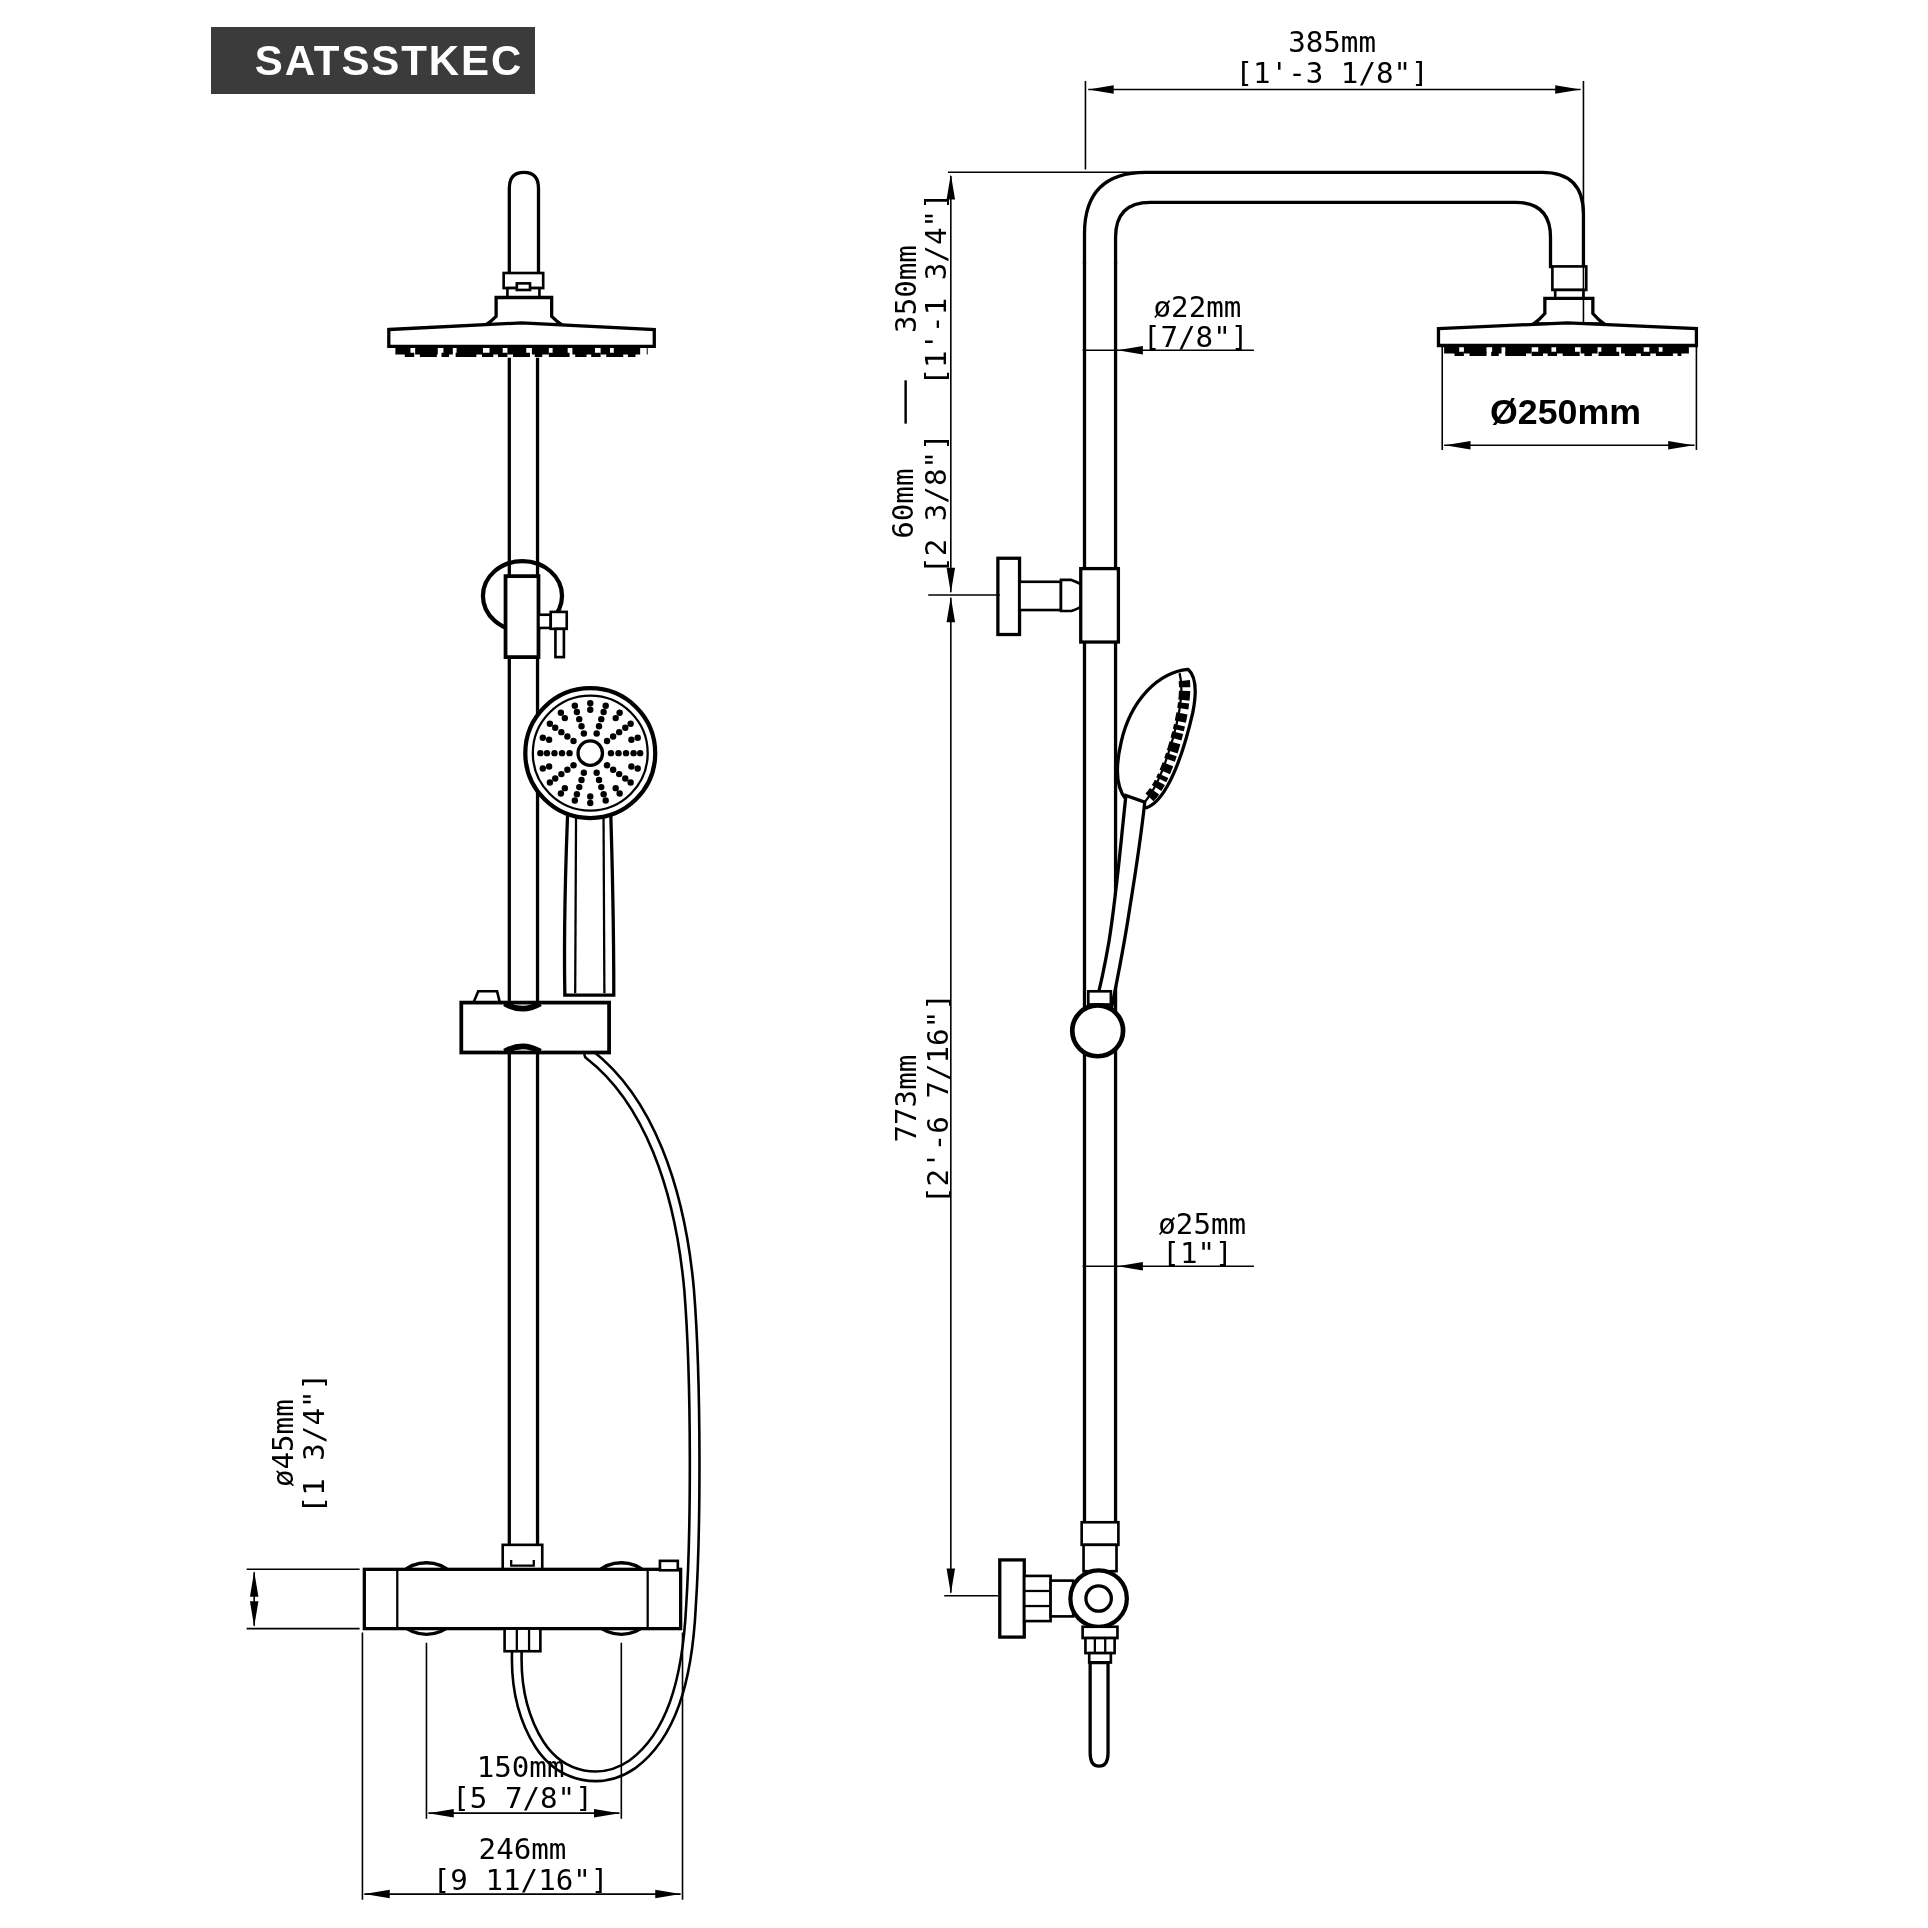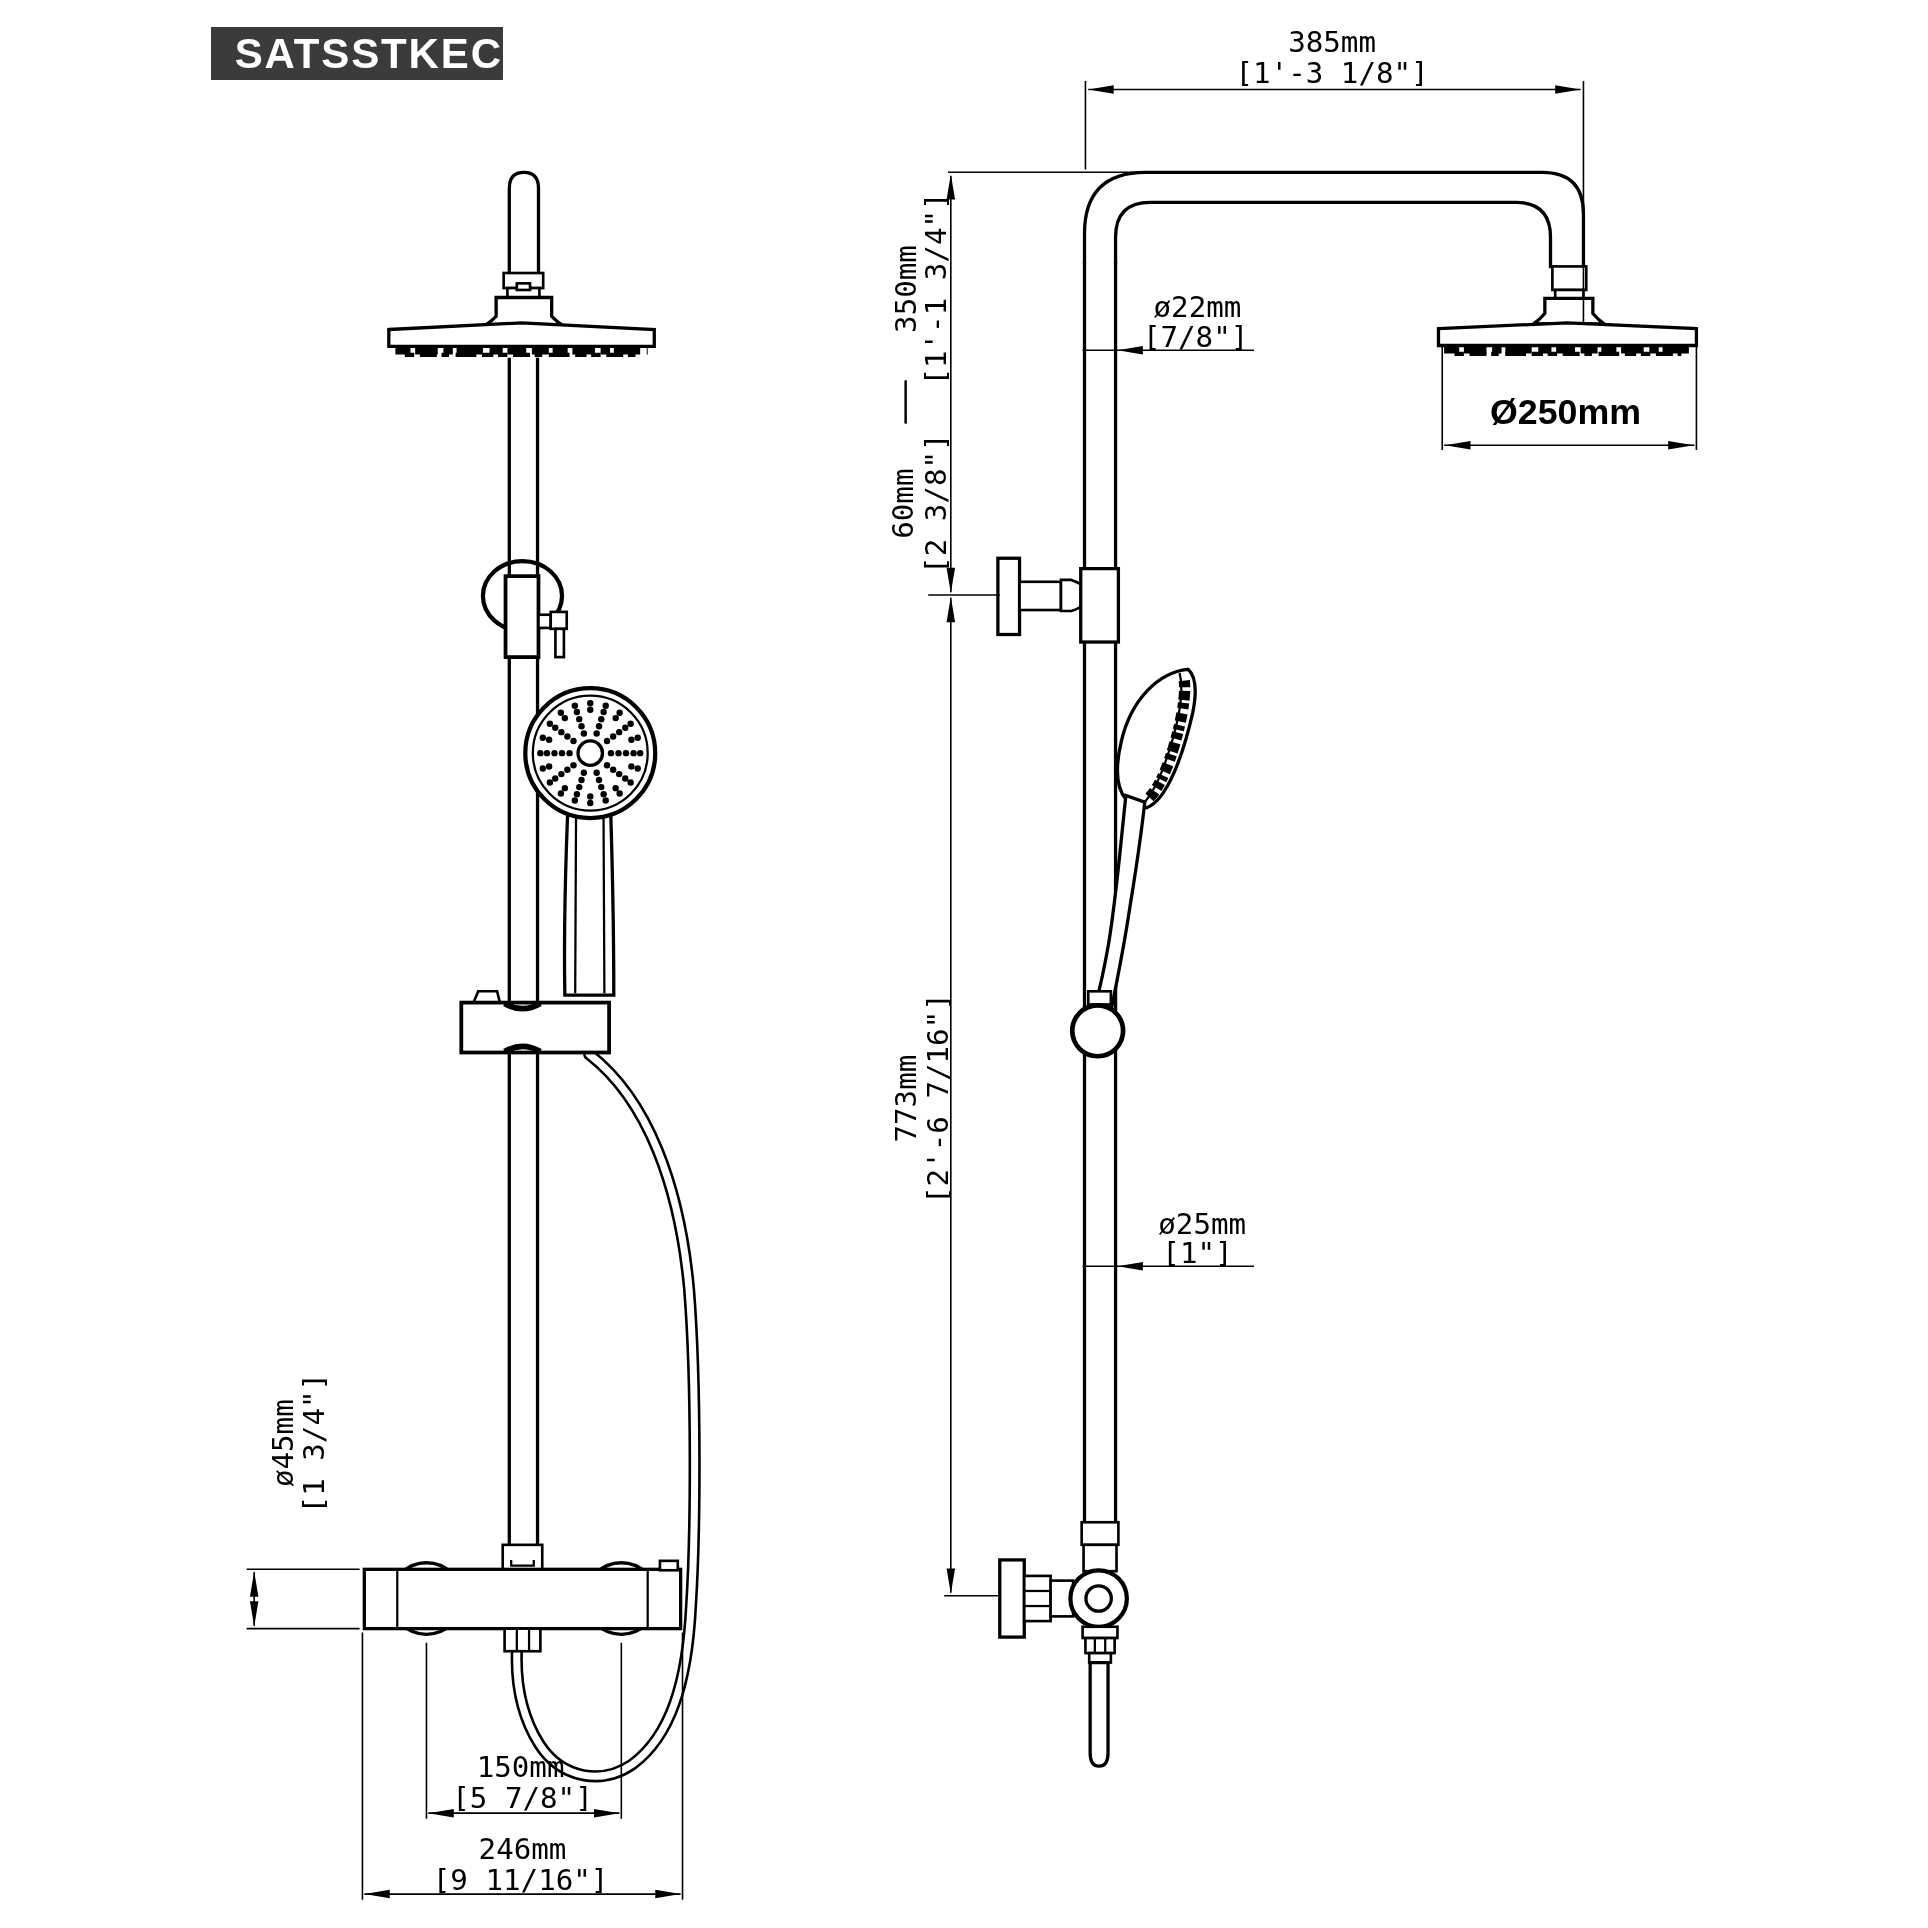--- a/index.html
+++ b/index.html
@@ -13,22 +13,22 @@
   .mw  {stroke:#000;stroke-width:2.8;fill:#fff;}
   .t   {stroke:#000;stroke-width:1.7;fill:none;}
   .arr {fill:#000;stroke:none;}
   .hoseB{stroke:#000;stroke-width:13;fill:none;stroke-linecap:round;}
   .hoseW{stroke:#fff;stroke-width:7.5;fill:none;stroke-linecap:round;}
   .serrA{stroke:#000;stroke-width:9;fill:none;}
   .serrB{stroke:#000;stroke-width:4.5;fill:none;}
   .cad {font-family:"DejaVu Sans Mono","Liberation Mono",monospace;font-size:31px;fill:#000;}
   .cadr{font-family:"DejaVu Sans Mono","Liberation Mono",monospace;font-size:31px;fill:#000;}
   .bdim{font-family:"Liberation Sans","DejaVu Sans",sans-serif;font-weight:bold;font-size:38px;fill:#000;}
-  .brand-box{position:absolute;left:211px;top:27px;width:292px;height:53px;background:#3b3b3b;
-             display:flex;align-items:center;justify-content:flex-end;}
+  .brand-box{position:absolute;left:211px;top:27px;width:292px;height:67px;background:#3b3b3b;
+             display:flex;align-items:center;justify-content:center;padding-left:32px;}
   .brand-text{font-family:"Liberation Sans","DejaVu Sans",sans-serif;font-weight:800;
               font-size:42px;letter-spacing:1.9px;color:#fff;}
 </style>
 </head>
 <body>
 
 <div id="stage">
 
   <div class="brand-box">
     <span class="brand-text">SATSSTKEC</span>

